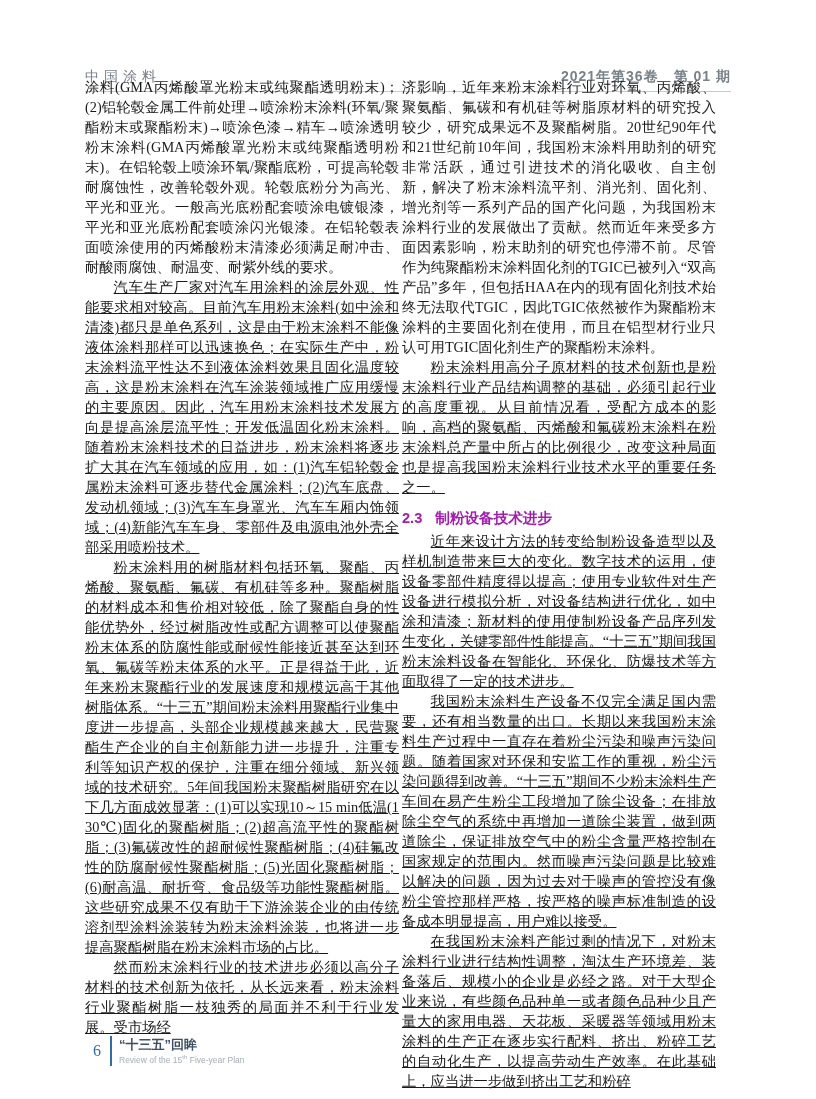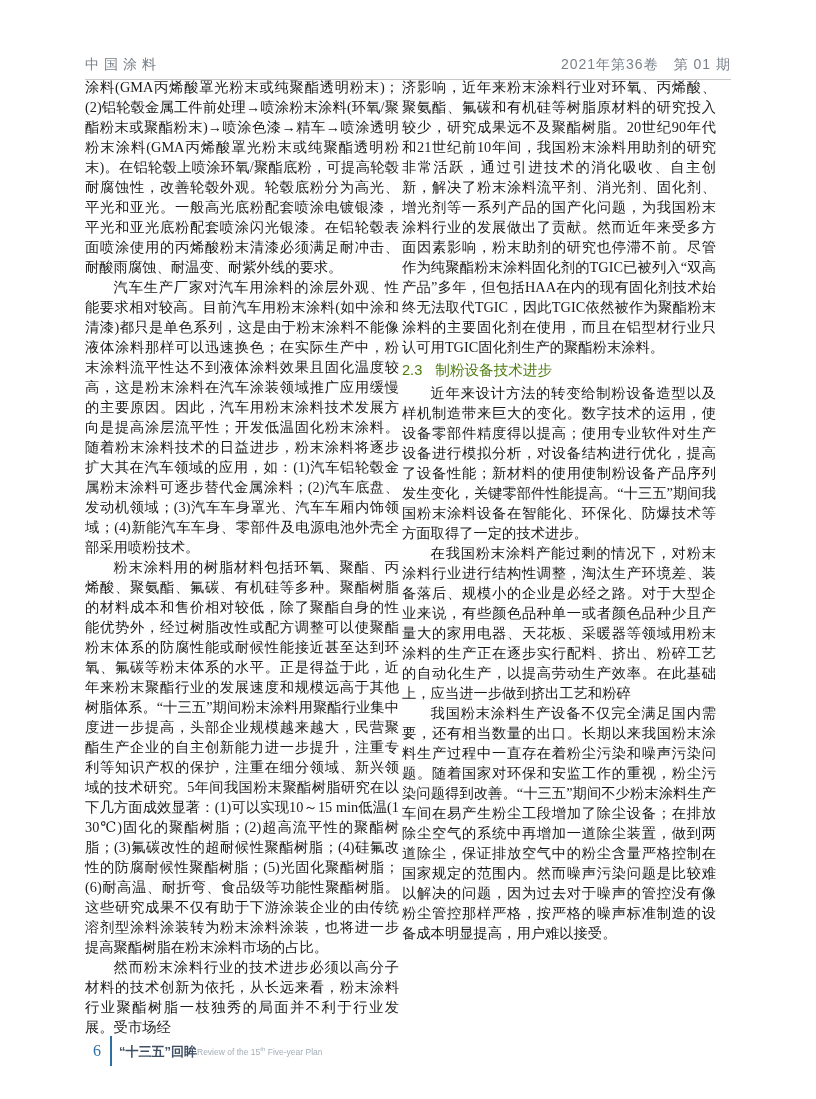--- a/index.html
+++ b/index.html
@@ -13,40 +13,41 @@
     height: 1099px;
     background: #ffffff;
     overflow: hidden;
     font-family: "Liberation Serif", "DejaVu Serif", serif;
   }
   
   .page-header {
     position: absolute;
     left: 85px;
     right: 85px;
-    top: 48px;
+    top: 60px;
     height: 26px;
     border-bottom: 1px solid #c6cacd;
     display: flex;
     justify-content: space-between;
     align-items: flex-end;
     padding-bottom: 5px;
     box-sizing: content-box;
   }
   .journal-name {
     font-family: "Liberation Sans", "DejaVu Sans", sans-serif;
     font-size: 14px;
     color: #788088;
     letter-spacing: 5px;
   }
   .issue-info {
     font-family: "Liberation Sans", "DejaVu Sans", sans-serif;
     font-size: 14px;
     color: #788088;
     letter-spacing: 1px;
+    font-weight: bold;
   }
   
   .article-body {
     position: absolute;
     left: 85px;
     top: 77px;
     width: 646px;
     display: flex;
     gap: 3px;
   }
@@ -56,27 +57,27 @@
   }
   .para {
     margin: 0;
     font-size: 14.3px;
     line-height: 20px;
     text-align: justify;
     text-justify: inter-ideograph;
     color: #1a1a1a;
     word-break: break-all;
   }
-  .para.indent { text-indent: 2em; }
+  .para.indent { text-indent: 2em; text-decoration: underline; }
   .section-heading {
-    margin: 2px 0 2px 0;
+    margin: 10px 0 2px 0;
     font-family: "Liberation Sans", "DejaVu Sans", sans-serif;
     font-size: 14.6px;
-    font-weight: normal;
-    color: #4d7c0f;
+    font-weight: bold;
+    color: #a21caf;
     line-height: 22px;
   }
   .sec-num { margin-right: 13px; }
   
   .page-footer {
     position: absolute;
     left: 93px;
     top: 1036px;
     display: flex;
     align-items: center;
@@ -86,21 +87,21 @@
     color: #2f6fa3;
     margin-right: 9px;
     line-height: 1;
   }
   .footer-bar {
     width: 2px;
     height: 30px;
     background: #2f6fa3;
     margin-right: 7px;
   }
-  .footer-titles { display: flex; }
+  .footer-titles { display: flex; flex-direction: column; }
   .footer-cn {
     font-family: "Liberation Sans", "DejaVu Sans", sans-serif;
     font-size: 13px;
     font-weight: bold;
     color: #3e4f63;
     line-height: 15px;
   }
   .footer-en {
     font-family: "Liberation Sans", "DejaVu Sans", sans-serif;
     font-size: 8.5px;
@@ -121,24 +122,25 @@
 
   <main class="article-body">
     <div class="col">
         <p class="para">涂料(GMA丙烯酸罩光粉末或纯聚酯透明粉末)；(2)铝轮毂金属工件前处理→喷涂粉末涂料(环氧/聚酯粉末或聚酯粉末)→喷涂色漆→精车→喷涂透明粉末涂料(GMA丙烯酸罩光粉末或纯聚酯透明粉末)。在铝轮毂上喷涂环氧/聚酯底粉，可提高轮毂耐腐蚀性，改善轮毂外观。轮毂底粉分为高光、平光和亚光。一般高光底粉配套喷涂电镀银漆，平光和亚光底粉配套喷涂闪光银漆。在铝轮毂表面喷涂使用的丙烯酸粉末清漆必须满足耐冲击、耐酸雨腐蚀、耐温变、耐紫外线的要求。</p>
         <p class="para indent">汽车生产厂家对汽车用涂料的涂层外观、性能要求相对较高。目前汽车用粉末涂料(如中涂和清漆)都只是单色系列，这是由于粉末涂料不能像液体涂料那样可以迅速换色；在实际生产中，粉末涂料流平性达不到液体涂料效果且固化温度较高，这是粉末涂料在汽车涂装领域推广应用缓慢的主要原因。因此，汽车用粉末涂料技术发展方向是提高涂层流平性；开发低温固化粉末涂料。随着粉末涂料技术的日益进步，粉末涂料将逐步扩大其在汽车领域的应用，如：(1)汽车铝轮毂金属粉末涂料可逐步替代金属涂料；(2)汽车底盘、发动机领域；(3)汽车车身罩光、汽车车厢内饰领域；(4)新能汽车车身、零部件及电源电池外壳全部采用喷粉技术。</p>
         <p class="para indent">粉末涂料用的树脂材料包括环氧、聚酯、丙烯酸、聚氨酯、氟碳、有机硅等多种。聚酯树脂的材料成本和售价相对较低，除了聚酯自身的性能优势外，经过树脂改性或配方调整可以使聚酯粉末体系的防腐性能或耐候性能接近甚至达到环氧、氟碳等粉末体系的水平。正是得益于此，近年来粉末聚酯行业的发展速度和规模远高于其他树脂体系。“十三五”期间粉末涂料用聚酯行业集中度进一步提高，头部企业规模越来越大，民营聚酯生产企业的自主创新能力进一步提升，注重专利等知识产权的保护，注重在细分领域、新兴领域的技术研究。5年间我国粉末聚酯树脂研究在以下几方面成效显著：(1)可以实现10～15 min低温(130℃)固化的聚酯树脂；(2)超高流平性的聚酯树脂；(3)氟碳改性的超耐候性聚酯树脂；(4)硅氟改性的防腐耐候性聚酯树脂；(5)光固化聚酯树脂；(6)耐高温、耐折弯、食品级等功能性聚酯树脂。这些研究成果不仅有助于下游涂装企业的由传统溶剂型涂料涂装转为粉末涂料涂装，也将进一步提高聚酯树脂在粉末涂料市场的占比。</p>
         <p class="para indent">然而粉末涂料行业的技术进步必须以高分子材料的技术创新为依托，从长远来看，粉末涂料行业聚酯树脂一枝独秀的局面并不利于行业发展。受市场经</p>
       </div>
     <div class="col">
         <p class="para">济影响，近年来粉末涂料行业对环氧、丙烯酸、聚氨酯、氟碳和有机硅等树脂原材料的研究投入较少，研究成果远不及聚酯树脂。20世纪90年代和21世纪前10年间，我国粉末涂料用助剂的研究非常活跃，通过引进技术的消化吸收、自主创新，解决了粉末涂料流平剂、消光剂、固化剂、增光剂等一系列产品的国产化问题，为我国粉末涂料行业的发展做出了贡献。然而近年来受多方面因素影响，粉末助剂的研究也停滞不前。尽管作为纯聚酯粉末涂料固化剂的TGIC已被列入“双高产品”多年，但包括HAA在内的现有固化剂技术始终无法取代TGIC，因此TGIC依然被作为聚酯粉末涂料的主要固化剂在使用，而且在铝型材行业只认可用TGIC固化剂生产的聚酯粉末涂料。</p>
+        <p class="para indent">粉末涂料用高分子原材料的技术创新也是粉末涂料行业产品结构调整的基础，必须引起行业的高度重视。从目前情况看，受配方成本的影响，高档的聚氨酯、丙烯酸和氟碳粉末涂料在粉末涂料总产量中所占的比例很少，改变这种局面也是提高我国粉末涂料行业技术水平的重要任务之一。</p>
         <h3 class="section-heading"><span class="sec-num">2.3</span><span>制粉设备技术进步</span></h3>
-        <p class="para indent">近年来设计方法的转变给制粉设备造型以及样机制造带来巨大的变化。数字技术的运用，使设备零部件精度得以提高；使用专业软件对生产设备进行模拟分析，对设备结构进行优化，提高了设备性能；新材料的使用使制粉设备产品序列发生变化，关键零部件性能提高。“十三五”期间我国粉末涂料设备在智能化、环保化、防爆技术等方面取得了一定的技术进步。</p>
+        <p class="para indent">近年来设计方法的转变给制粉设备造型以及样机制造带来巨大的变化。数字技术的运用，使设备零部件精度得以提高；使用专业软件对生产设备进行模拟分析，对设备结构进行优化，如中涂和清漆；新材料的使用使制粉设备产品序列发生变化，关键零部件性能提高。“十三五”期间我国粉末涂料设备在智能化、环保化、防爆技术等方面取得了一定的技术进步。</p>
+        <p class="para indent">我国粉末涂料生产设备不仅完全满足国内需要，还有相当数量的出口。长期以来我国粉末涂料生产过程中一直存在着粉尘污染和噪声污染问题。随着国家对环保和安监工作的重视，粉尘污染问题得到改善。“十三五”期间不少粉末涂料生产车间在易产生粉尘工段增加了除尘设备；在排放除尘空气的系统中再增加一道除尘装置，做到两道除尘，保证排放空气中的粉尘含量严格控制在国家规定的范围内。然而噪声污染问题是比较难以解决的问题，因为过去对于噪声的管控没有像粉尘管控那样严格，按严格的噪声标准制造的设备成本明显提高，用户难以接受。</p>
         <p class="para indent">在我国粉末涂料产能过剩的情况下，对粉末涂料行业进行结构性调整，淘汰生产环境差、装备落后、规模小的企业是必经之路。对于大型企业来说，有些颜色品种单一或者颜色品种少且产量大的家用电器、天花板、采暖器等领域用粉末涂料的生产正在逐步实行配料、挤出、粉碎工艺的自动化生产，以提高劳动生产效率。在此基础上，应当进一步做到挤出工艺和粉碎</p>
-        <p class="para indent">我国粉末涂料生产设备不仅完全满足国内需要，还有相当数量的出口。长期以来我国粉末涂料生产过程中一直存在着粉尘污染和噪声污染问题。随着国家对环保和安监工作的重视，粉尘污染问题得到改善。“十三五”期间不少粉末涂料生产车间在易产生粉尘工段增加了除尘设备；在排放除尘空气的系统中再增加一道除尘装置，做到两道除尘，保证排放空气中的粉尘含量严格控制在国家规定的范围内。然而噪声污染问题是比较难以解决的问题，因为过去对于噪声的管控没有像粉尘管控那样严格，按严格的噪声标准制造的设备成本明显提高，用户难以接受。</p>
       </div>
   </main>
 
   <footer class="page-footer">
     <span class="page-num">6</span>
     <span class="footer-bar"></span>
     <span class="footer-titles">
       <span class="footer-cn">“十三五”回眸</span>
       <span class="footer-en"><span>Review of the 15</span><sup>th</sup><span> Five-year Plan</span></span>
     </span>

